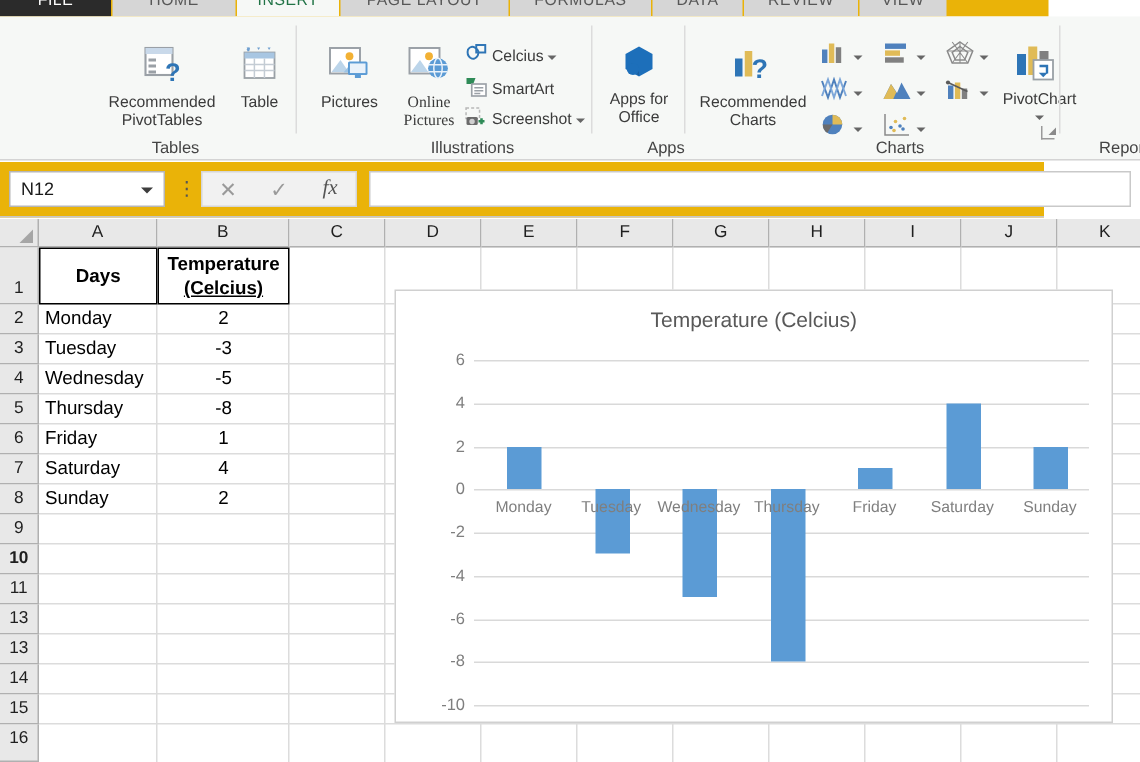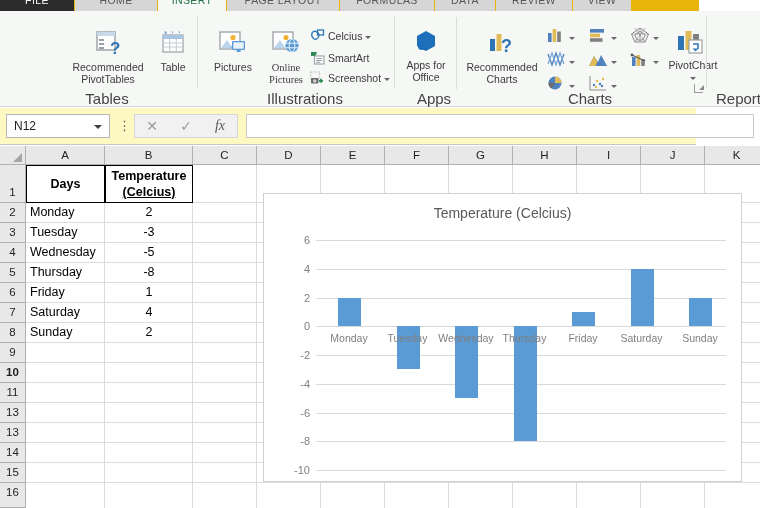--- a/index.html
+++ b/index.html
@@ -31,22 +31,22 @@
   .ribbon {
     position: absolute; left: 0; top: 11px; width: 760px; height: 96px;
     background: #f6f8f6;
     border-bottom: 1px solid #d4d4d4;
   }
   .group { position: absolute; top: 0; height: 96px; }
   .group-sep {
     position: absolute; top: 6px; width: 1px; height: 72px; background: #dcdcdc;
   }
   .group-name {
-    position: absolute; bottom: 2px; left: 8px; width: 100%;
-    text-align: center; font-size: 15px; color: #444; line-height: 12px;
+    position: absolute; bottom: 2px; left: 18px; width: 100%;
+    text-align: center; font-size: 11px; color: #444; line-height: 12px;
   }
   .bigbtn {
     position: absolute; text-align: center; font-size: 10.5px;
     color: #3b3b3b; line-height: 12px; cursor: default;
   }
   .bigbtn .lbl { display: block; }
   .icn { display: block; margin: 0 auto; }
   .smallbtn {
     position: absolute; font-size: 10.5px; color: #3b3b3b;
     line-height: 14px; white-space: nowrap; cursor: default;
@@ -64,21 +64,21 @@
   }
   .dlglaunch:after {
     content: ""; position: absolute; right: -1px; top: 1px;
     width: 0; height: 0;
     border-left: 5px solid transparent; border-bottom: 5px solid #8a8a8a;
   }
 
   
   .fbar {
     position: absolute; left: 0; top: 108px; width: 696px; height: 37px;
-    background: #fef9c3; border-bottom: 1px solid #c6c6c6;
+    background: #eab308; border-bottom: 1px solid #c6c6c6;
   }
   .namebox {
     position: absolute; left: 6px; top: 6px; width: 104px; height: 24px;
     background: #fff; border: 1px solid #b6b6b6;
     font-size: 12px; color: #1a1a1a; line-height: 22px; padding-left: 7px;
   }
   .namebox .nbcaret {
     position: absolute; right: 7px; top: 10px;
     width: 0; height: 0;
     border-left: 4px solid transparent; border-right: 4px solid transparent;

